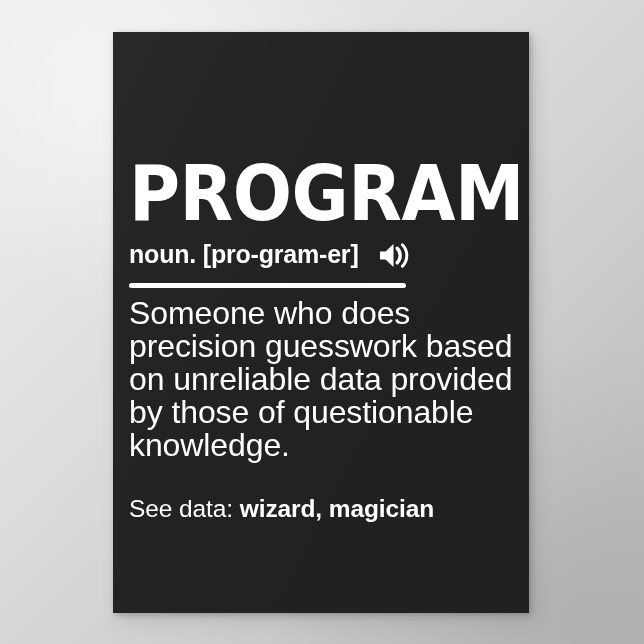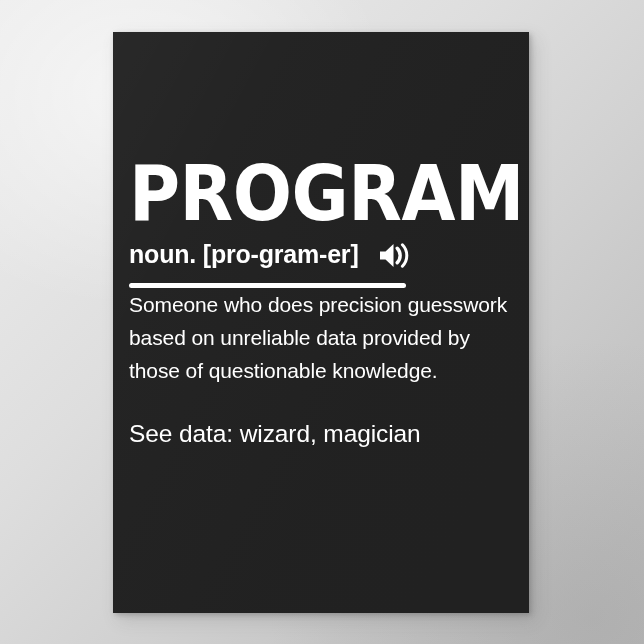--- a/index.html
+++ b/index.html
@@ -120,37 +120,38 @@
 
   .rule {
     width: 277px;
     height: 5px;
     background: #ffffff;
     border-radius: 3px;
     margin-top: 13px;
   }
 
   .definition {
-    font-size: 21px;
+    font-size: 32px;
     line-height: 33px;
     font-weight: 400;
     letter-spacing: -0.1px;
+    margin-top: 9px;
     width: 390px;
   }
 
   .see-also {
     font-size: 24.5px;
     line-height: 30px;
     font-weight: 400;
     letter-spacing: -0.1px;
     margin-top: 32px;
     white-space: nowrap;
   }
   .see-also .strong {
-    font-weight: 400;
+    font-weight: 700;
     text-align: right;
   }
 </style>
 </head>
 <body>
 
 <div id="scene">
 
   <div id="wall-shading"></div>
 

